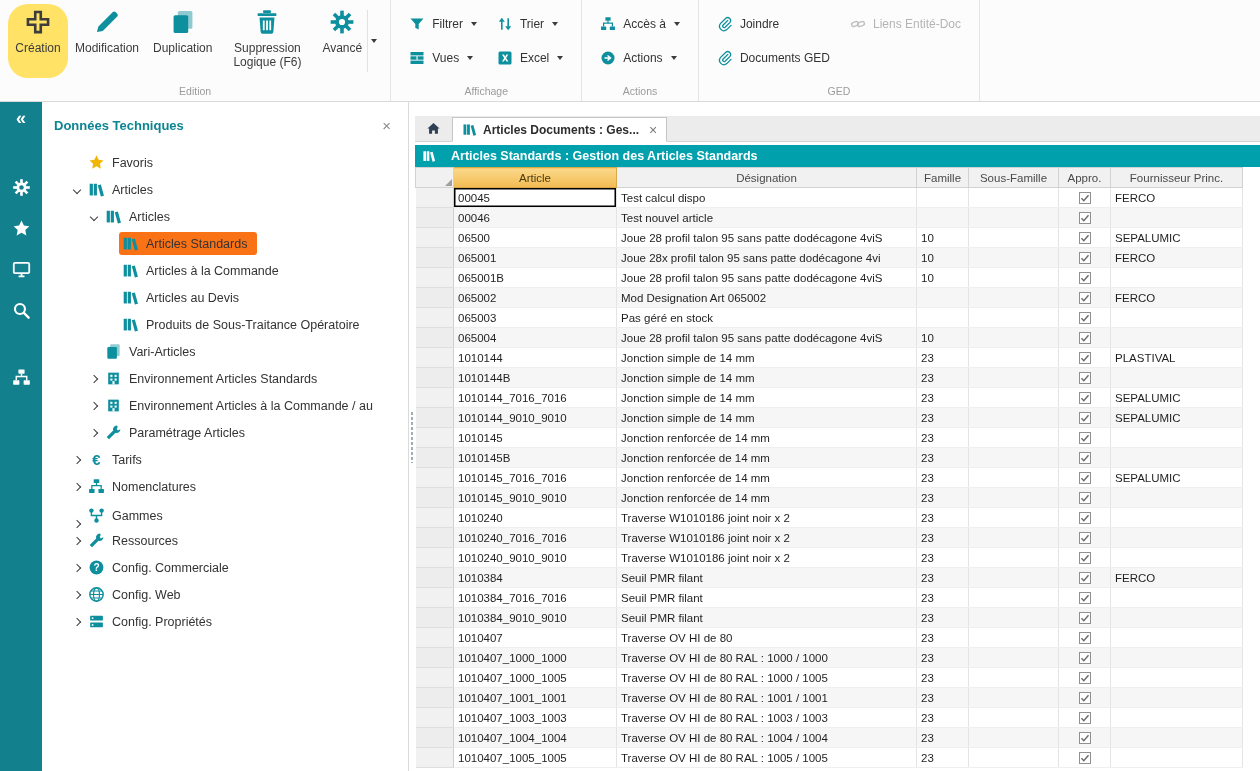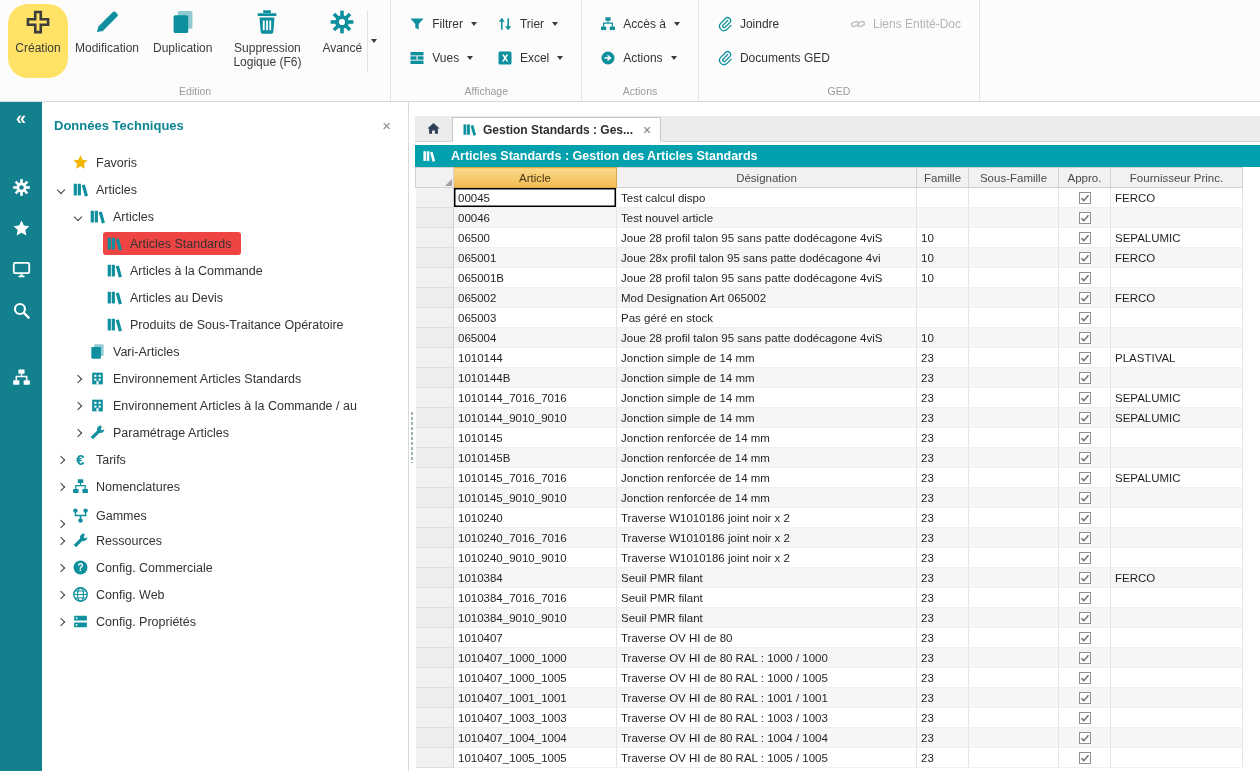--- a/index.html
+++ b/index.html
@@ -39,28 +39,28 @@
   .ib-chev{font-size:18px;font-weight:bold;line-height:1;}
   .ib-item .icon{width:19px;height:19px;color:#fff;--hole:#13808e;}
   .ib-settings{margin-top:28px;}
   .ib-hierarchy{margin-top:26px;}
 
   
   .sidebar{width:367px;background:#fff;border-right:1px solid #dadada;display:flex;flex-direction:column;flex:none;}
   .sb-head{display:flex;align-items:center;padding:16px 12px 10px;}
   .sb-title{font-weight:bold;font-size:13px;color:#0c8593;flex:1;}
   .sb-close{color:#8a8a8a;font-size:15px;line-height:1;cursor:pointer;padding:0 5px;}
-  .tree{flex:1;overflow:hidden;padding-top:6px;}
+  .tree{flex:1;overflow:hidden;padding-top:6px;padding-left:16px;}
   .tree-item{display:flex;align-items:center;height:27px;cursor:pointer;font-size:12.5px;color:#333;}
   .tree-chev{width:17px;display:flex;align-items:center;justify-content:center;flex:none;}
   .chev{display:inline-block;width:6px;height:6px;border-right:1.6px solid #3d3d3d;border-bottom:1.6px solid #3d3d3d;}
   .chev.right{transform:rotate(-45deg);}
   .chev.down{transform:rotate(45deg);}
   .tree-node{display:flex;align-items:center;padding:3px 10px 3px 3px;border-radius:3px;}
-  .tree-node.selected{background:#ef4444;}
+  .tree-node.selected{background:#f97316;}
   .tree-icon{width:17px;height:17px;flex:none;margin-right:7px;color:#0d8f9d;}
   .tree-label{white-space:nowrap;}
 
   
   .splitter{width:6px;background:#fff;display:flex;align-items:center;justify-content:center;cursor:col-resize;flex:none;}
   .dots{width:4px;height:52px;background-image:radial-gradient(#9fb0b5 1px,transparent 1.2px);background-size:4px 5px;}
 
   
   .content{flex:1;display:flex;flex-direction:column;min-width:0;background:#fff;padding-top:14px;}
   .tabbar{height:26px;background:#ececec;display:flex;align-items:flex-end;padding-left:2px;gap:2px;border-bottom:1px solid #d4d4d4;flex:none;}
@@ -631,21 +631,21 @@
         <div class="tab active">
           <span class="icon" id="tab-icon">
               <svg viewBox="0 0 16 16">
                 <g fill="currentColor">
                   <rect x="1.6" y="2.6" width="3" height="11"></rect>
                   <rect x="5.4" y="2.6" width="3" height="11"></rect>
                   <path d="M9.2 4l2.9-.8 2.9 10.6-2.9.8z"></path>
                 </g>
               </svg>
             </span>
-          <span class="tab-label">Gestion Standards : Ges...</span>
+          <span class="tab-label">Articles Documents : Ges...</span>
           <span class="tab-close">×</span>
         </div>
       </div>
       <div class="ctitle">
         <span class="icon" id="title-icon">
             <svg viewBox="0 0 16 16">
               <g fill="currentColor">
                 <rect x="1.6" y="2.6" width="3" height="11"></rect>
                 <rect x="5.4" y="2.6" width="3" height="11"></rect>
                 <path d="M9.2 4l2.9-.8 2.9 10.6-2.9.8z"></path>

